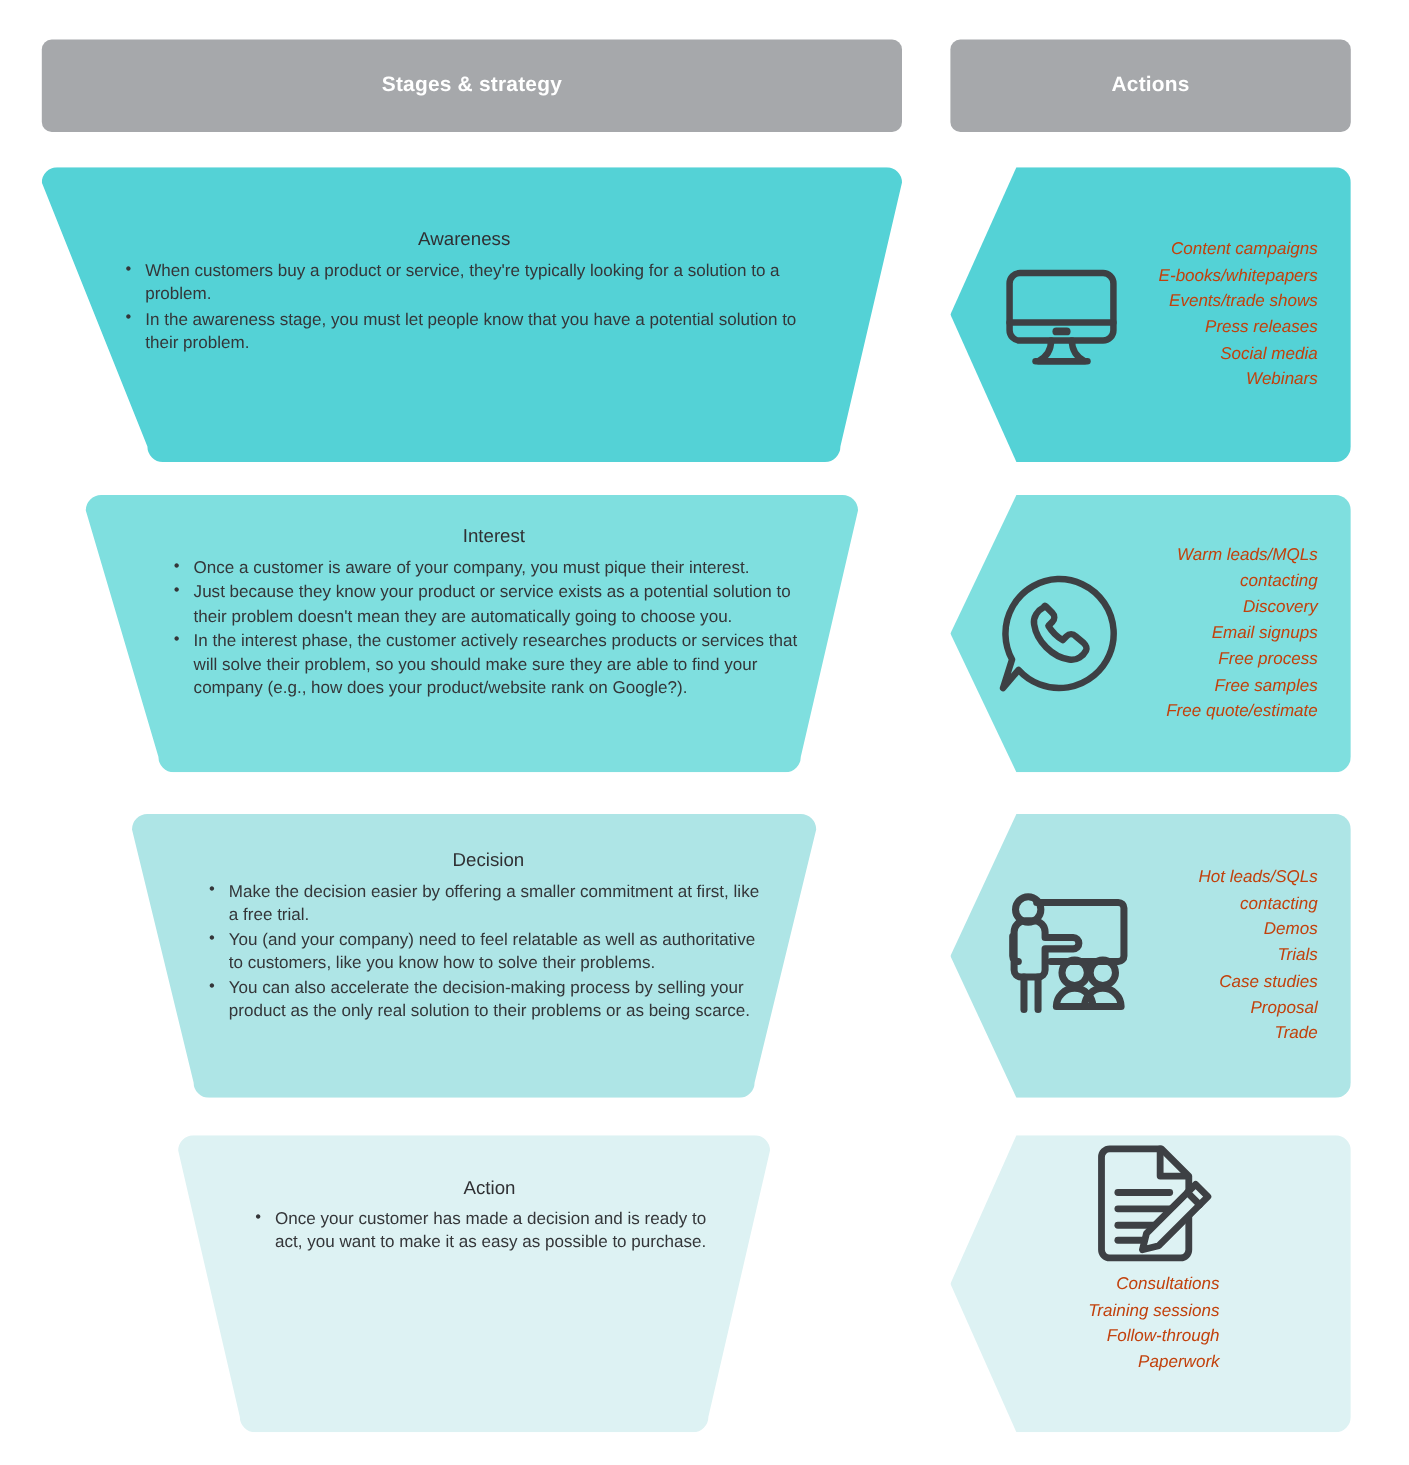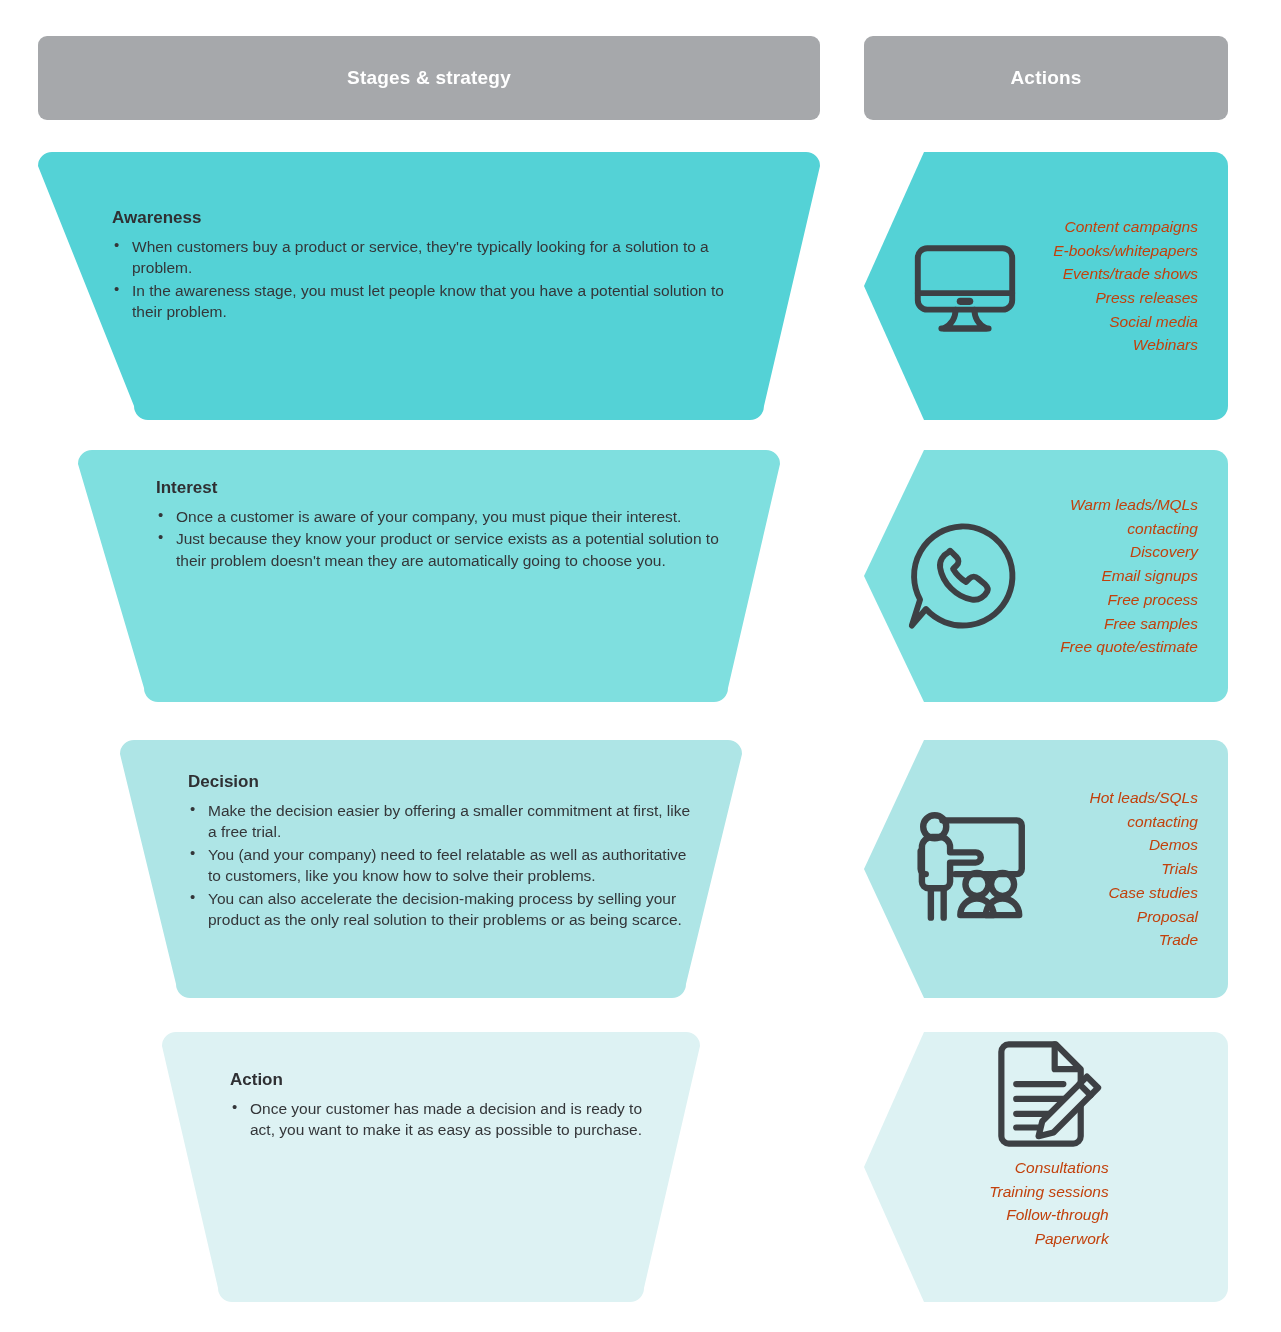--- a/index.html
+++ b/index.html
@@ -60,22 +60,23 @@
   }
 
   
   .stage-content {
     position: absolute;
     left: 0; right: 0; top: 0;
     box-sizing: border-box;
     z-index: 2;
   }
   .stage-title {
+    text-align: center;
     font-size: 17px;
-    font-weight: bold;
+    font-weight: normal;
     color: #2f3033;
     margin: 0 0 8px 0;
   }
   ul.bullets {
     margin: 0;
     padding: 0;
     list-style: none;
   }
   ul.bullets li {
     position: relative;
@@ -189,20 +190,21 @@
   <div class="row" id="row-1">
     <div class="stage-wrap">
       <svg class="shape-svg" viewBox="0 0 782 252" preserveAspectRatio="none">
         <path d="M54,0 H728 a14,14 0 0 1 14,14 L690,238 a14,14 0 0 1 -14,14 H120 a14,14 0 0 1 -14,-14 L40,14 A14,14 0 0 1 54,0 Z" fill="#7fdfdf"></path>
       </svg>
       <div class="stage-content">
         <div class="stage-title">Interest</div>
         <ul class="bullets">
           <li>Once a customer is aware of your company, you must pique their interest.</li>
           <li>Just because they know your product or service exists as a potential solution to their problem doesn't mean they are automatically going to choose you.</li>
+          <li>In the interest phase, the customer actively researches products or services that will solve their problem, so you should make sure they are able to find your company (e.g., how does your product/website rank on Google?).</li>
         </ul>
       </div>
     </div>
     <div class="action-wrap">
       <svg class="shape-svg" viewBox="0 0 364 252" preserveAspectRatio="none">
         <path d="M60,0 H350 a14,14 0 0 1 14,14 V238 a14,14 0 0 1 -14,14 H60 L0,126 Z" fill="#7fdfdf"></path>
       </svg>
       <div class="action-content">
         <span class="action-icon">
           <svg viewBox="0 0 100 100" fill="none" stroke="#3d4044" stroke-width="5" stroke-linecap="round" stroke-linejoin="round">

